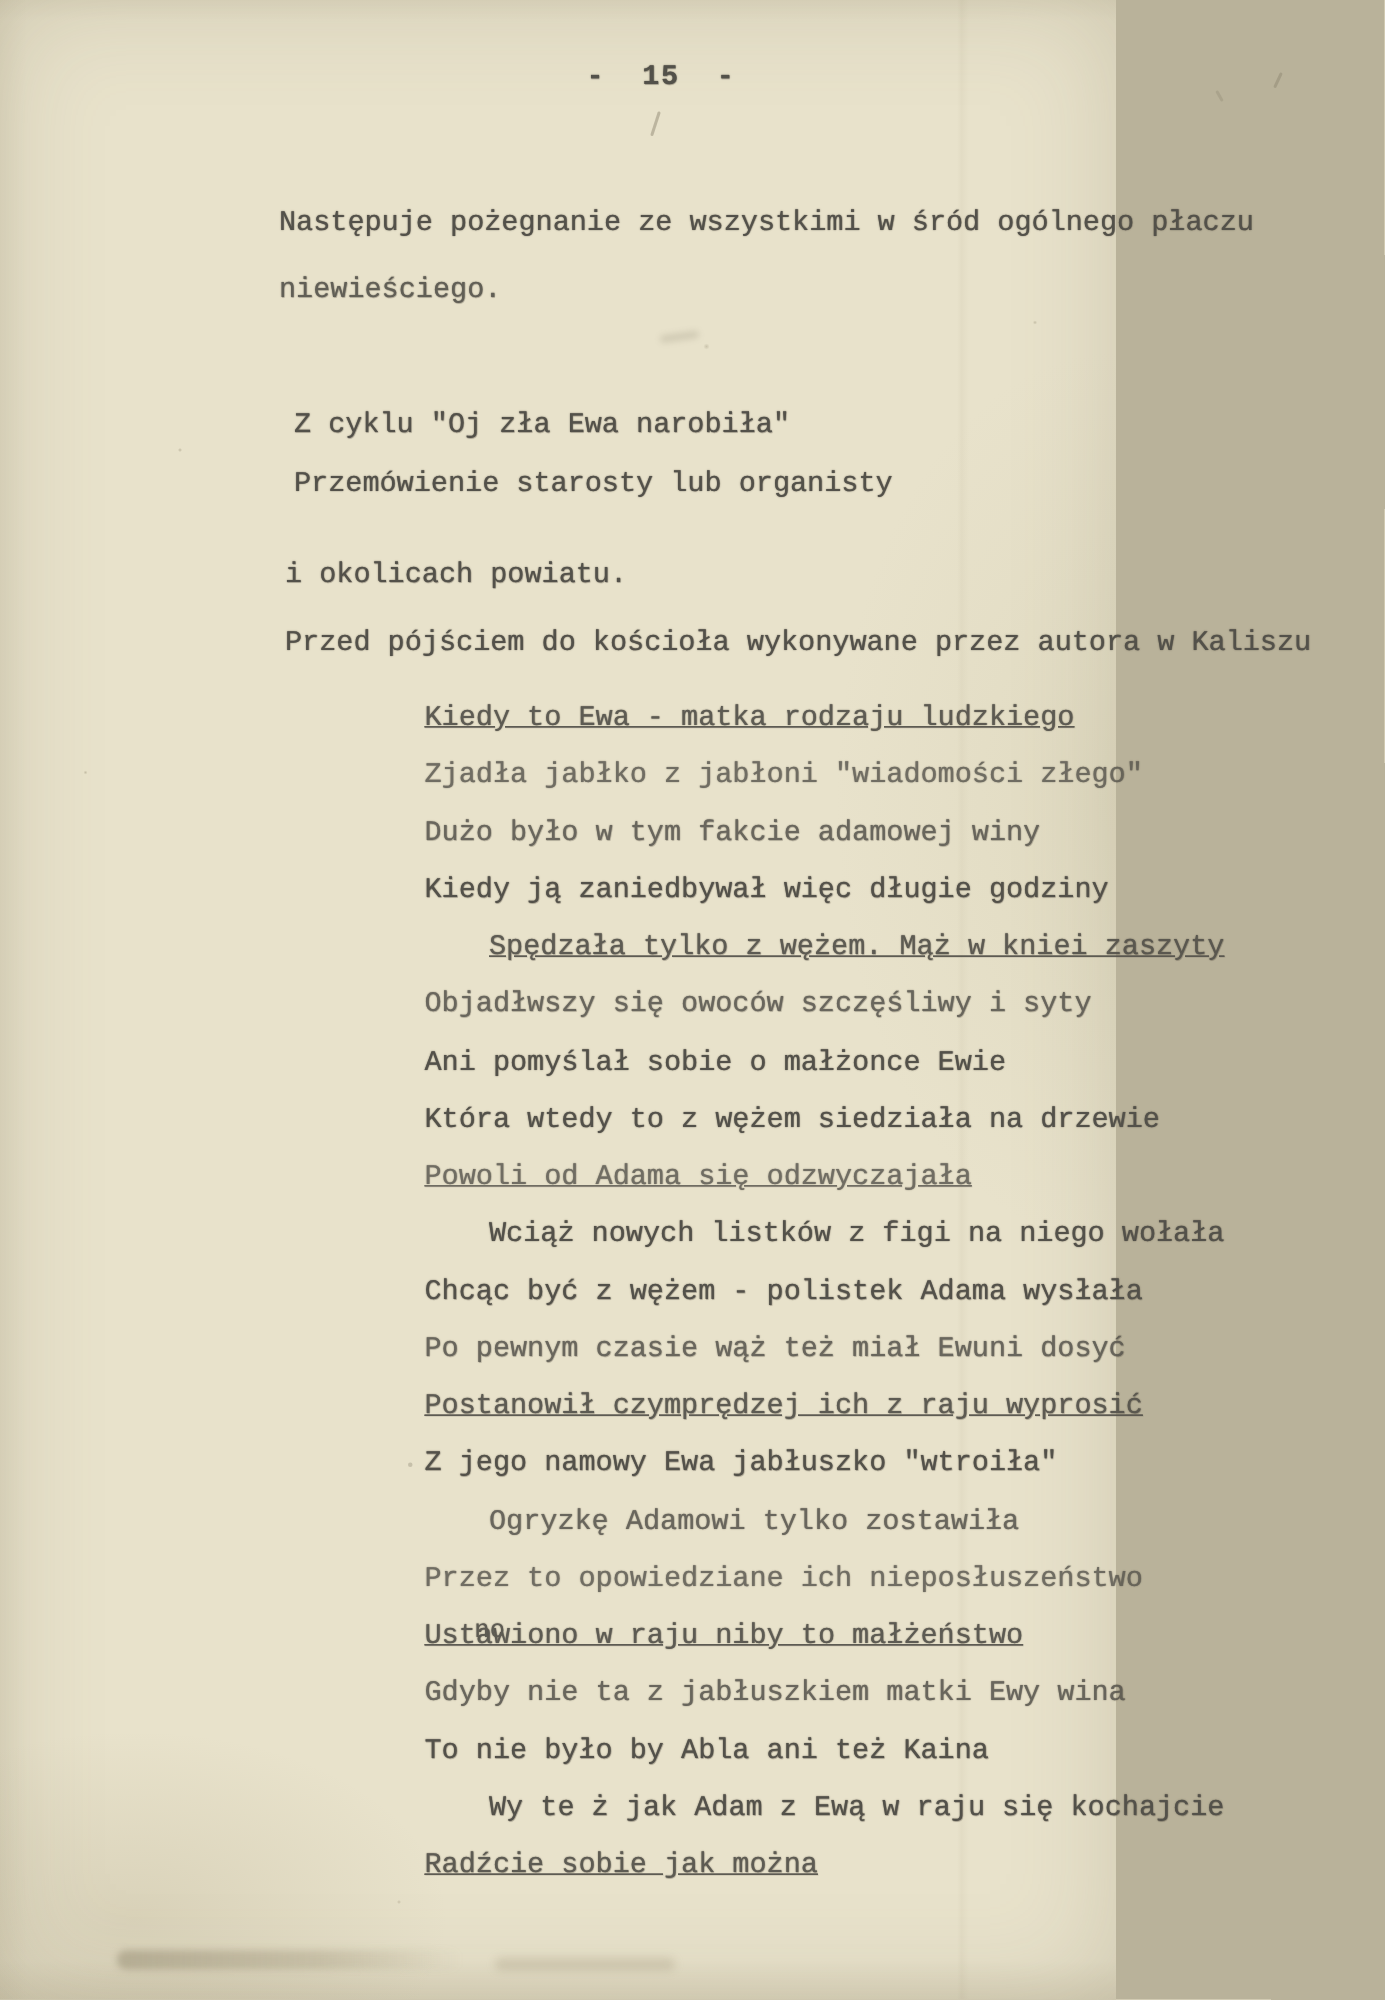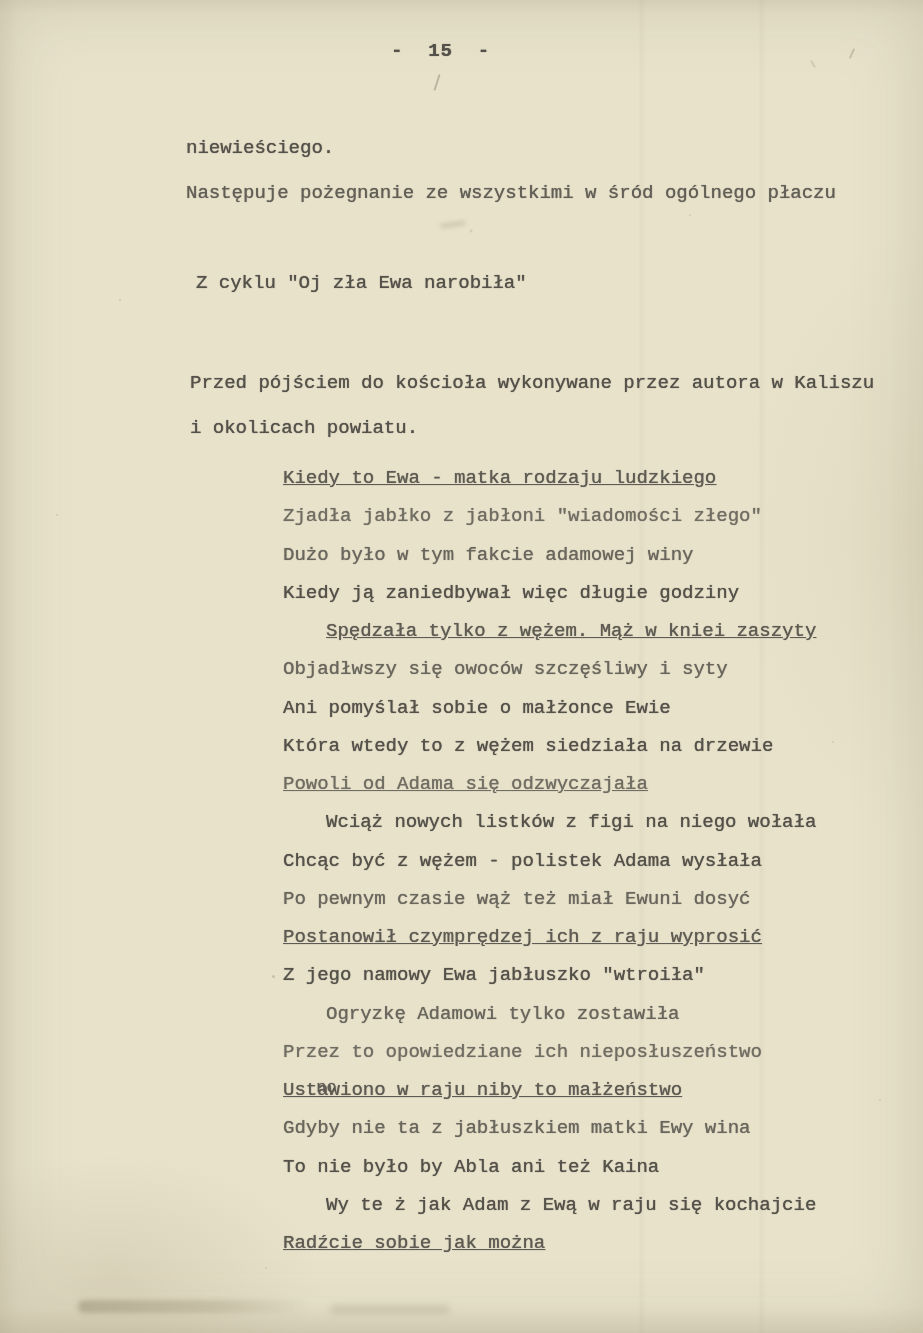--- a/index.html
+++ b/index.html
@@ -2,21 +2,21 @@
 <html lang="pl"><head>
 <meta charset="utf-8">
 <style>
   html,body{margin:0;padding:0;}
   body{
     width:923px;height:1333px;overflow:hidden;
     background:#b9b29a;
     font-family:"Liberation Mono","DejaVu Sans Mono",monospace;
   }
   .paper{
-    position:relative;width:923px;height:1333px;
+    position:relative;width:744px;height:1333px;
     background-color:#e8e2cb;
     background-image:
       radial-gradient(ellipse 300px 180px at 12% 96%, rgba(150,138,105,0.18), transparent 70%),
       radial-gradient(ellipse 250px 400px at 100% 40%, rgba(210,204,175,0.35), transparent 75%),
       radial-gradient(circle 2px at 120px 300px, rgba(120,110,85,.35), transparent 70%),
       radial-gradient(circle 2px at 690px 215px, rgba(120,110,85,.30), transparent 70%),
       radial-gradient(circle 2px at 833px 742px, rgba(120,110,85,.30), transparent 70%),
       radial-gradient(circle 3px at 471px 231px, rgba(130,120,95,.28), transparent 70%),
       radial-gradient(circle 2px at 57px 515px, rgba(120,110,85,.30), transparent 70%),
       radial-gradient(circle 2px at 266px 1268px, rgba(120,110,85,.28), transparent 70%),
@@ -78,24 +78,24 @@
 <div class="paper">
 
   <div class="tw page-number">-  15  -</div>
 
   <div class="stray slash-under-title"></div>
   <div class="stray tick-top-right"></div>
   <div class="stray tick-right-mid"></div>
   <div class="stray slash-mid"></div>
   <div class="stray dot-before-line"></div>
 
-  <div class="tw intro"><div class="tline">niewieściego.</div><div class="tline">Następuje pożegnanie ze wszystkimi w śród ogólnego płaczu</div></div>
+  <div class="tw intro"><div class="tline">Następuje pożegnanie ze wszystkimi w śród ogólnego płaczu</div><div class="tline">niewieściego.</div></div>
 
-  <div class="tw cycle"><div class="tline">Z cyklu "Oj zła Ewa narobiła"</div></div>
+  <div class="tw cycle"><div class="tline">Z cyklu "Oj zła Ewa narobiła"</div><div class="tline">Przemówienie starosty lub organisty</div></div>
 
-  <div class="tw note"><div class="tline">Przed pójściem do kościoła wykonywane przez autora w Kaliszu</div><div class="tline">i okolicach powiatu.</div></div>
+  <div class="tw note"><div class="tline">i okolicach powiatu.</div><div class="tline">Przed pójściem do kościoła wykonywane przez autora w Kaliszu</div></div>
 
   <div class="tw poem"><div class="tline">Kiedy to Ewa - matka rodzaju ludzkiego</div><div class="tline">Zjadła jabłko z jabłoni "wiadomości złego"</div><div class="tline">Dużo było w tym fakcie adamowej winy</div><div class="tline">Kiedy ją zaniedbywał więc długie godziny</div><div class="tline">Spędzała tylko z wężem. Mąż w kniei zaszyty</div><div class="tline">Objadłwszy się owoców szczęśliwy i syty</div><div class="tline">Ani pomyślał sobie o małżonce Ewie</div><div class="tline">Która wtedy to z wężem siedziała na drzewie</div><div class="tline">Powoli od Adama się odzwyczajała</div><div class="tline">Wciąż nowych listków z figi na niego wołała</div><div class="tline">Chcąc być z wężem - polistek Adama wysłała</div><div class="tline">Po pewnym czasie wąż też miał Ewuni dosyć</div><div class="tline">Postanowił czymprędzej ich z raju wyprosić</div><div class="tline">Z jego namowy Ewa jabłuszko "wtroiła"</div><div class="tline">Ogryzkę Adamowi tylko zostawiła</div><div class="tline">Przez to opowiedziane ich nieposłuszeństwo</div><div class="tline"><span>Ust</span><span class="corr"><span class="sup">no</span></span><span>awiono w raju niby to małżeństwo</span></div><div class="tline">Gdyby nie ta z jabłuszkiem matki Ewy wina</div><div class="tline">To nie było by Abla ani też Kaina</div><div class="tline">Wy te ż jak Adam z Ewą w raju się kochajcie</div><div class="tline">Radźcie sobie jak można</div></div>
 
   <div class="smudge"></div>
   <div class="smudge2"></div>
 
 </div>
 
 </body></html>

